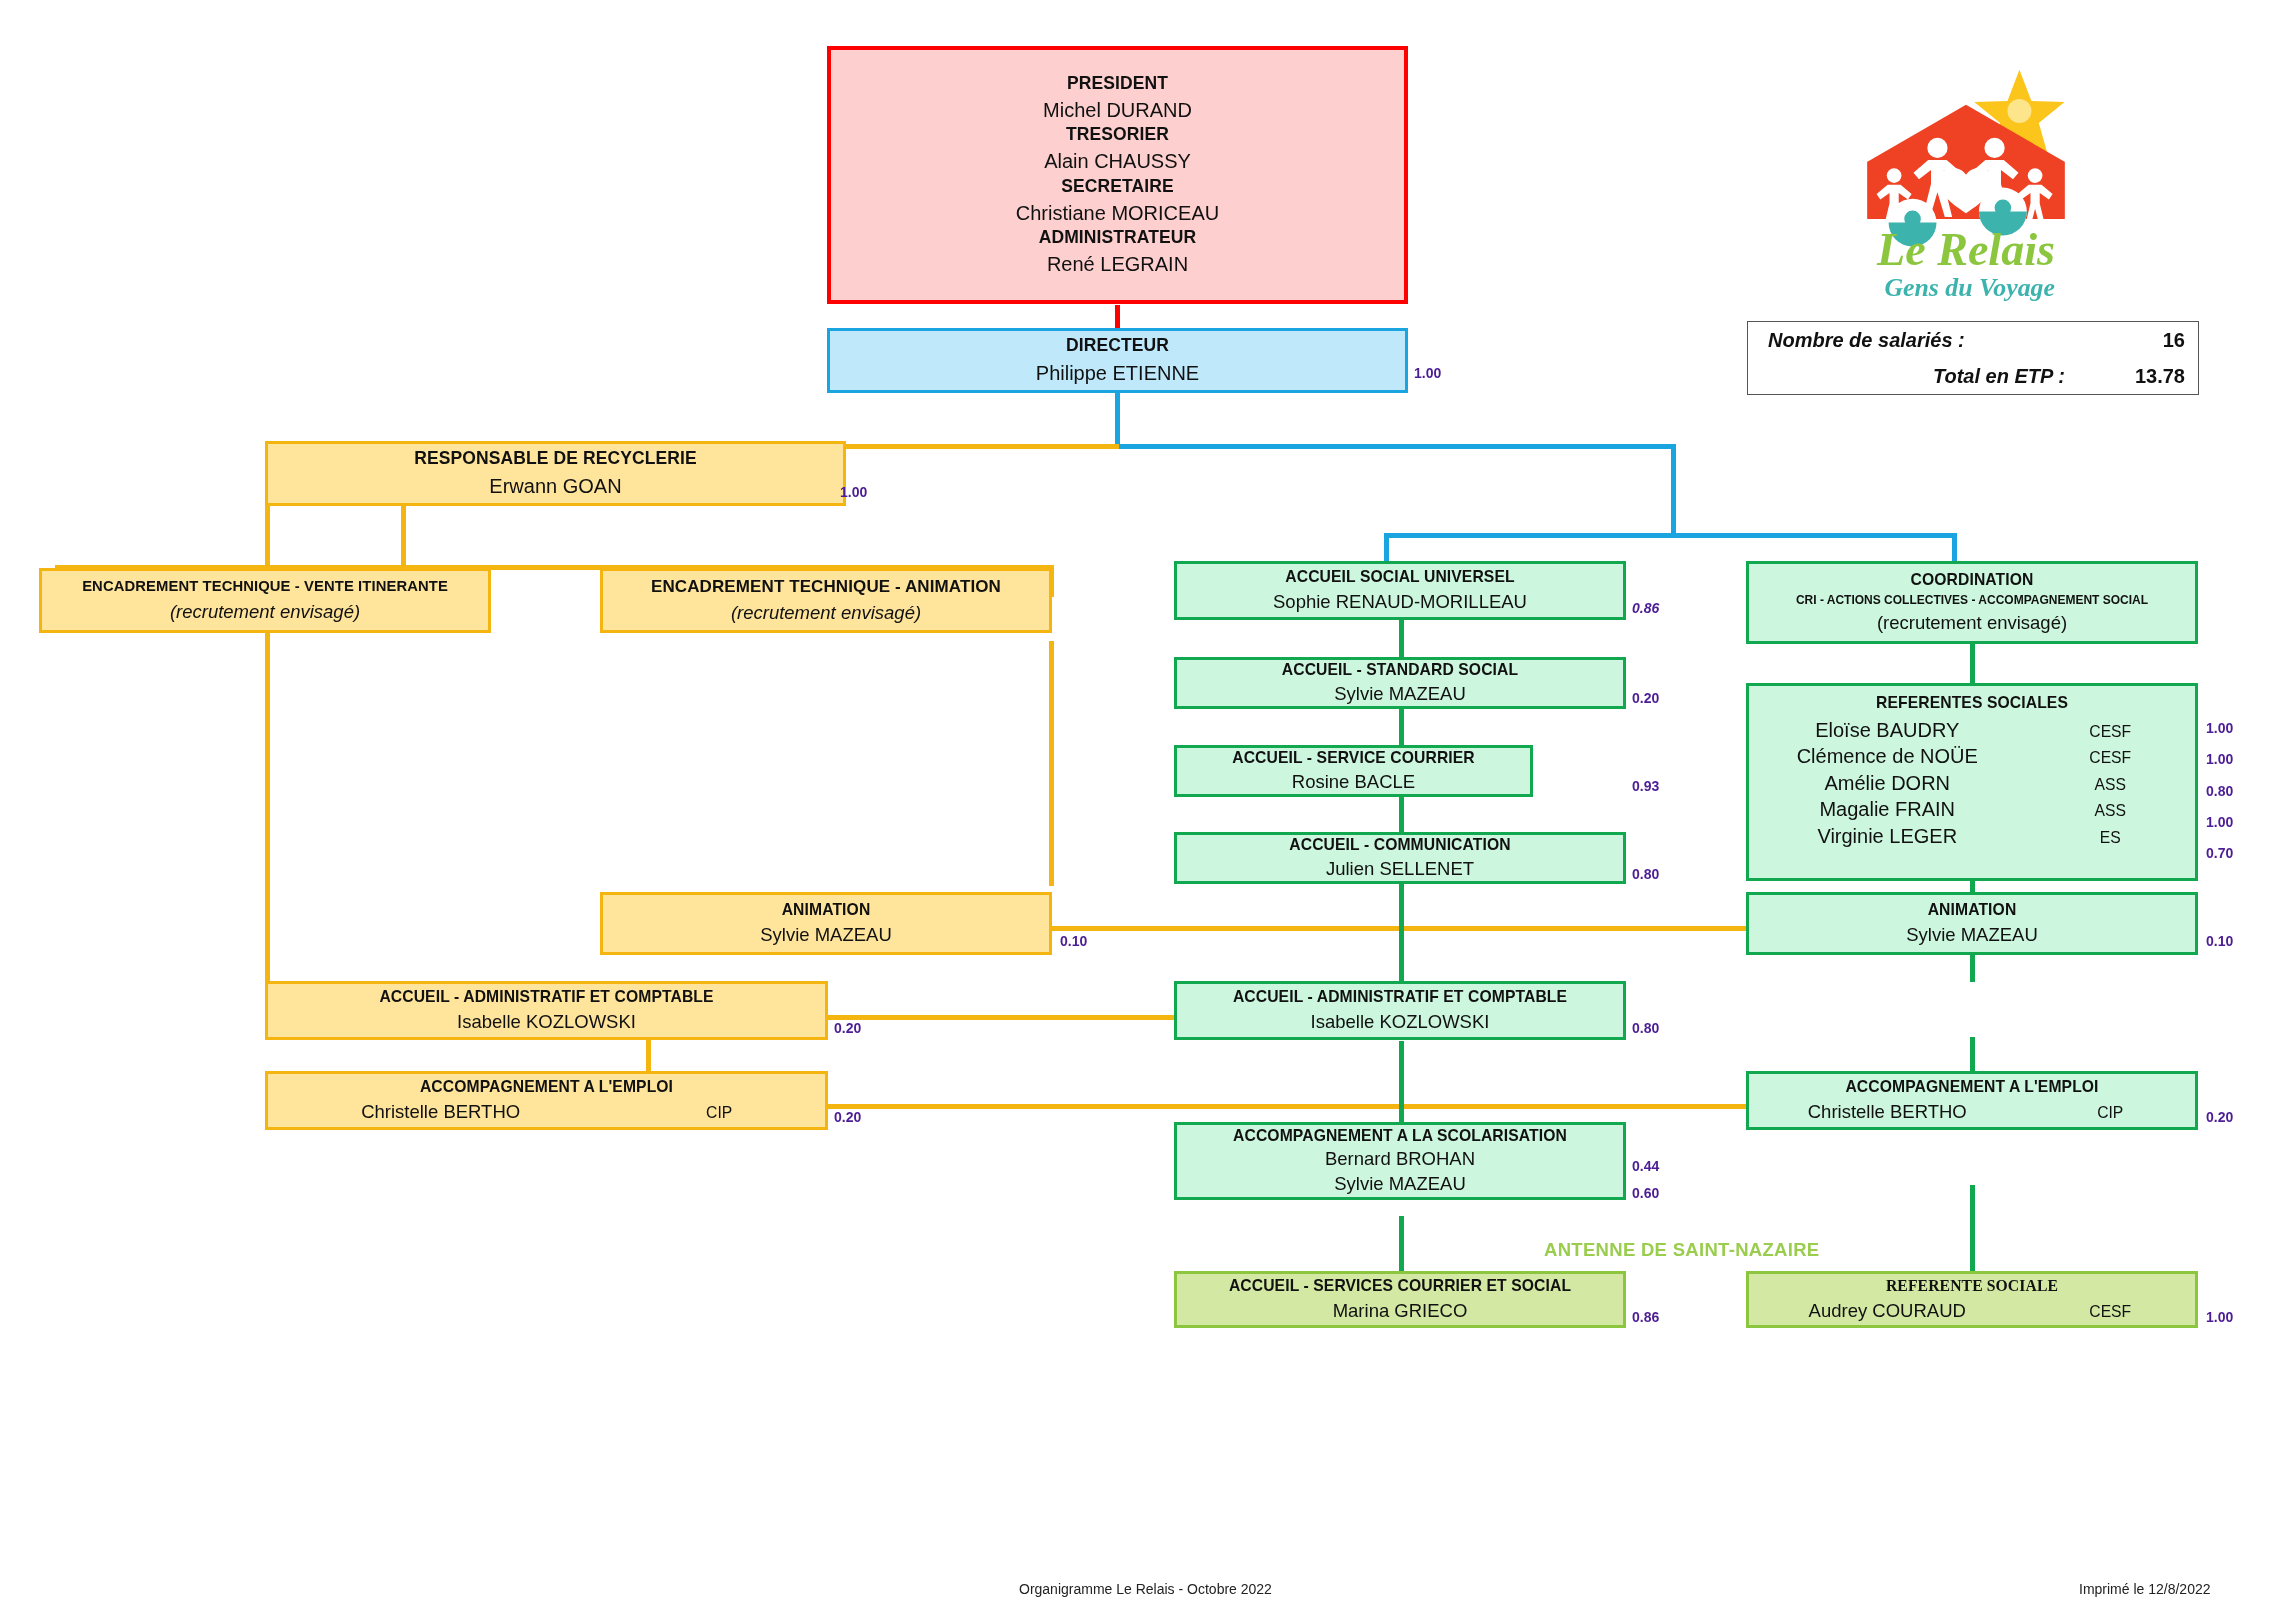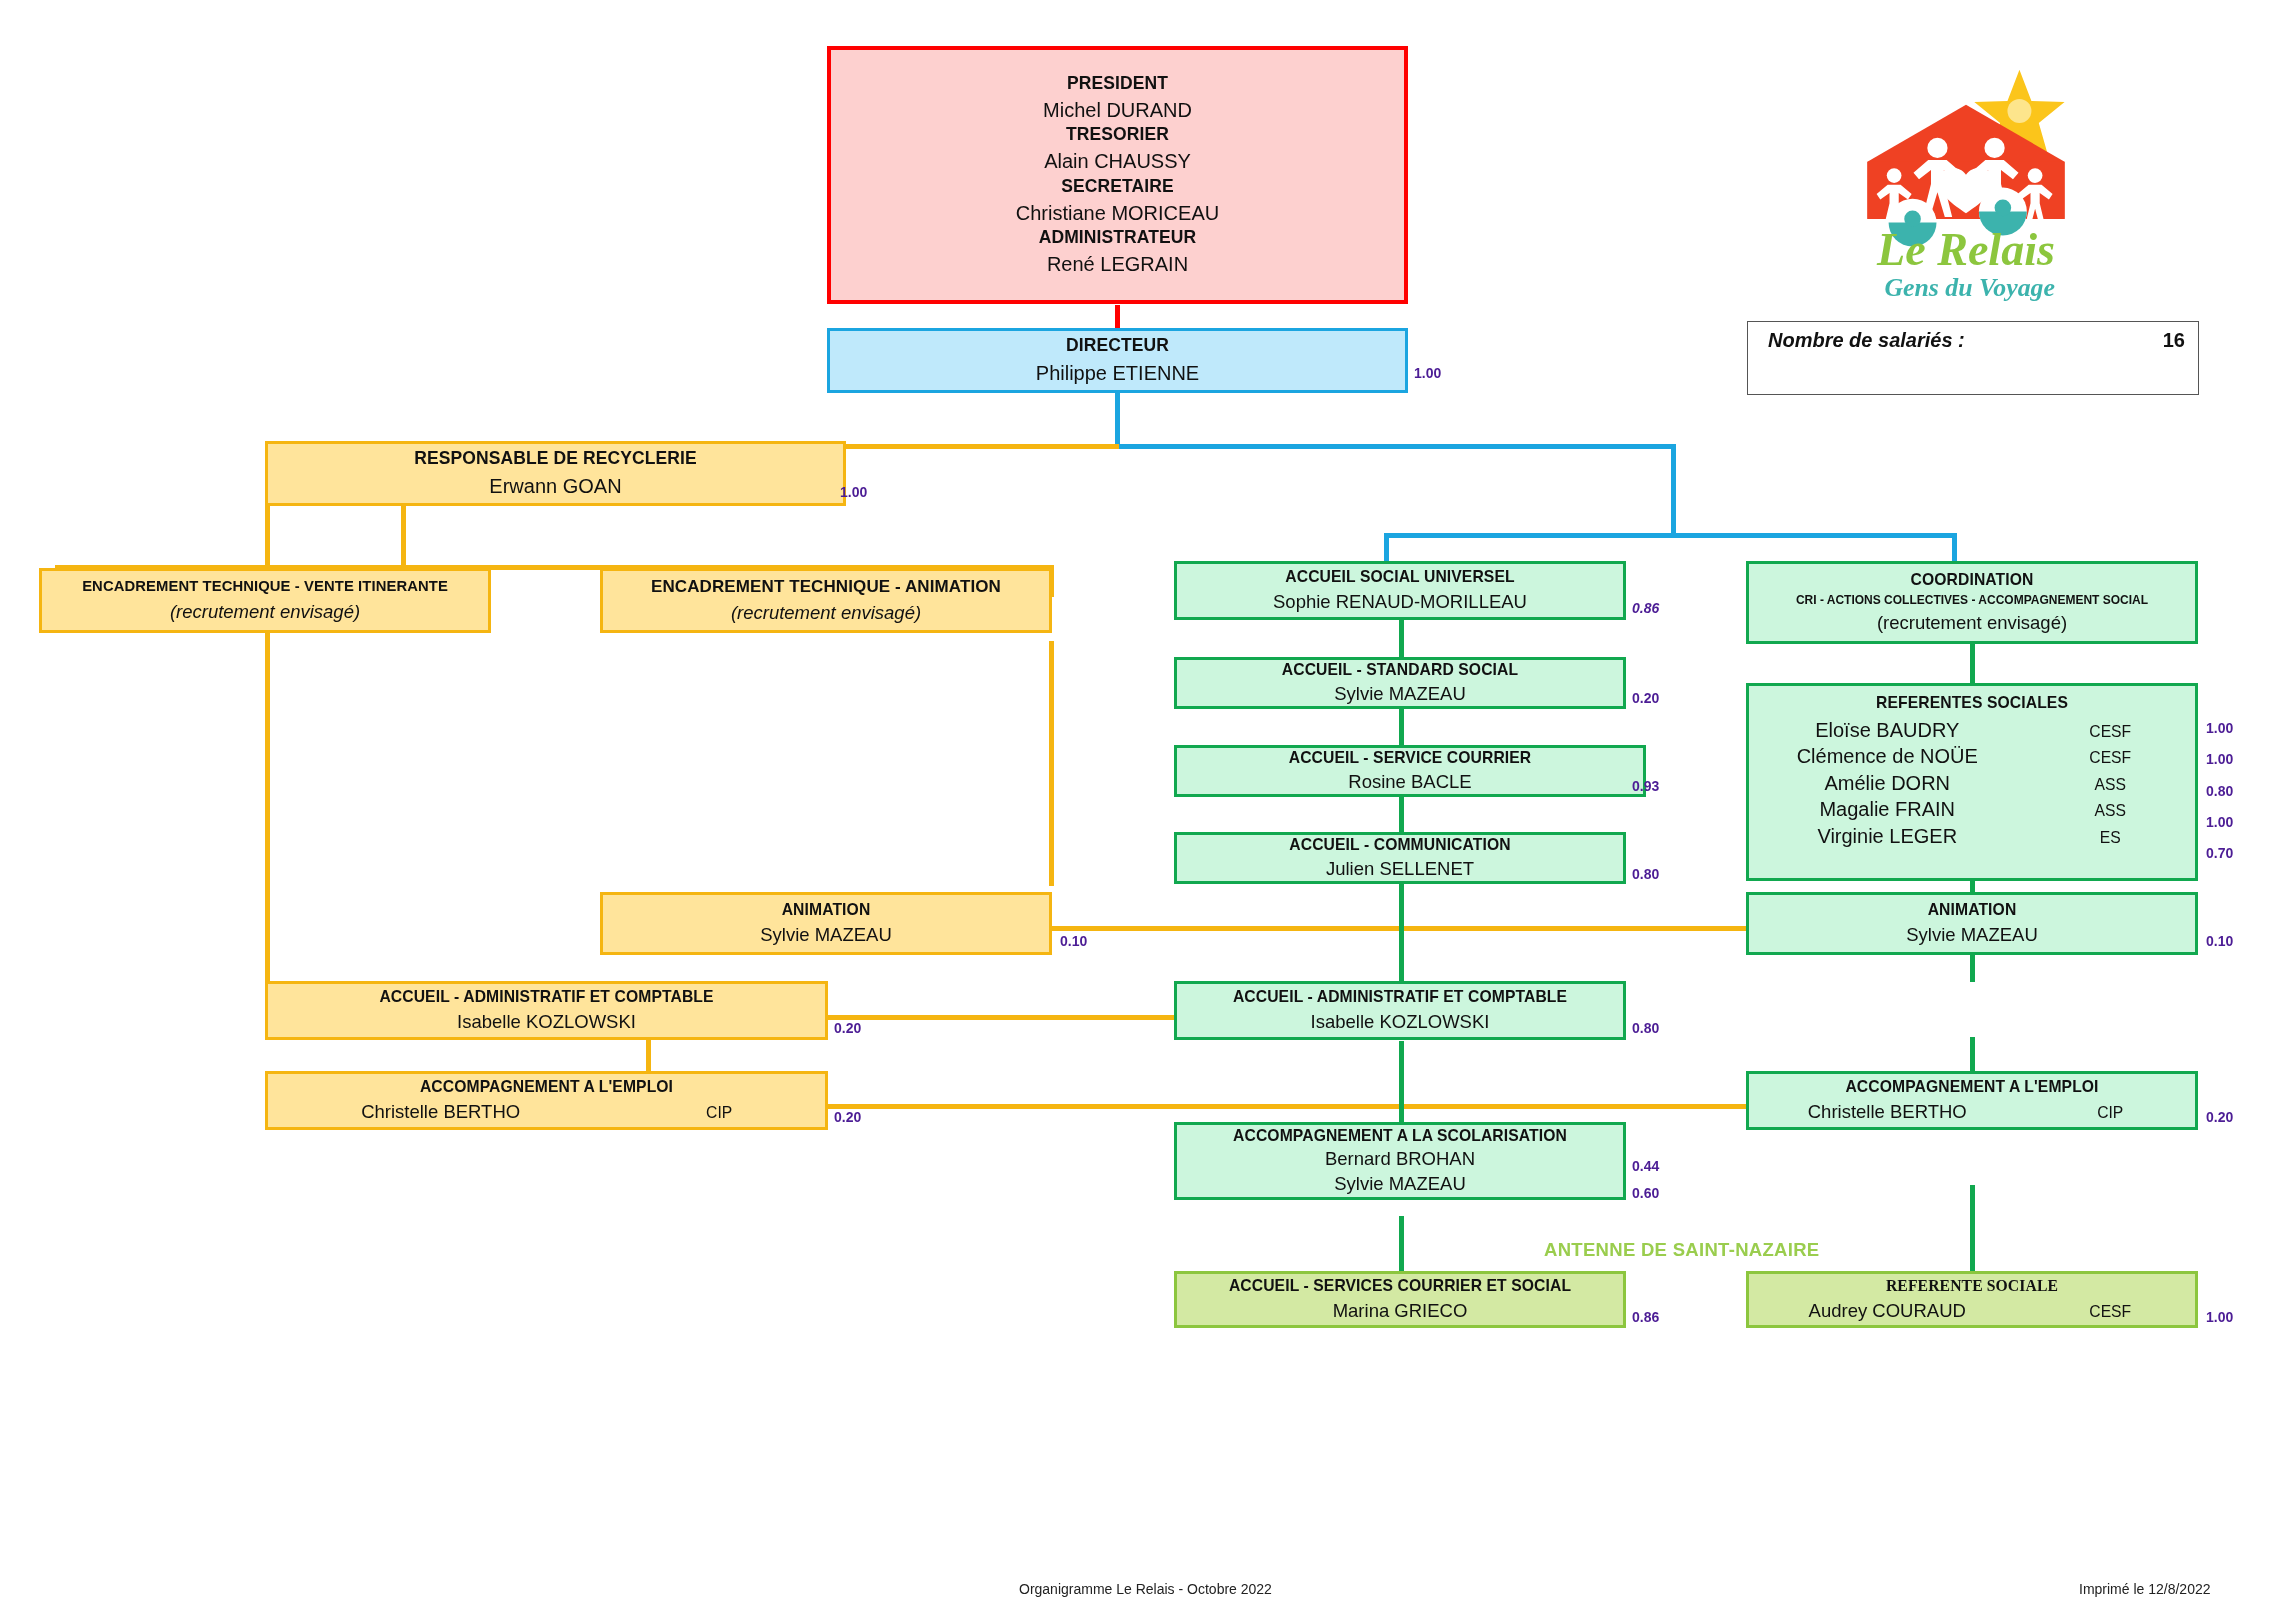--- a/index.html
+++ b/index.html
@@ -191,20 +191,24 @@
       <text x="140" y="222" text-anchor="middle" font-family="Liberation Serif, serif" font-size="50" font-style="italic" font-weight="bold" fill="#8cc63e">Le Relais</text>
       <text x="144" y="256" text-anchor="middle" font-family="Liberation Serif, serif" font-size="28" font-style="italic" font-weight="bold" fill="#3cb3ad">Gens du Voyage</text>
     </svg>
   </div>
 
   <div id="stats" style="left:1747px; top:321px; width:452px; height:74px;">
     <div class="srow">
       <div class="slbl">Nombre de salariés :</div>
       <div class="sval">16</div>
     </div>
+    <div class="srow">
+      <div class="slbl">Total en ETP :</div>
+      <div class="sval">13.78</div>
+    </div>
   </div>
 
   <div class="box red" style="left:827px; top:46px; width:581px; height:258px; justify-content:center; gap:1.8px;">
     <div class="ttl">PRESIDENT</div>
     <div class="nm">Michel DURAND</div>
     <div class="ttl">TRESORIER</div>
     <div class="nm">Alain CHAUSSY</div>
     <div class="ttl">SECRETAIRE</div>
     <div class="nm">Christiane MORICEAU</div>
     <div class="ttl">ADMINISTRATEUR</div>
@@ -238,21 +242,21 @@
     <div class="nm" style="font-size:18.5px;">Sophie RENAUD-MORILLEAU</div>
   </div>
   <div class="etp it" style="left:1632px; top:600px;">0.86</div>
 
   <div class="box grn" style="left:1174px; top:657px; width:452px; height:52px; gap:2.8px;">
     <div class="ttl" style="font-size:15.7px;">ACCUEIL - STANDARD SOCIAL</div>
     <div class="nm" style="font-size:18.5px;">Sylvie MAZEAU</div>
   </div>
   <div class="etp" style="left:1632px; top:690px;">0.20</div>
 
-  <div class="box grn" style="left:1174px; top:745px; width:472px; height:52px; gap:2.8px;">
+  <div class="box grn" style="left:1174px; top:745px; width:359px; height:52px; gap:2.8px;">
     <div class="ttl" style="font-size:15.7px;">ACCUEIL - SERVICE COURRIER</div>
     <div class="nm" style="font-size:18.5px;">Rosine BACLE</div>
   </div>
   <div class="etp" style="left:1632px; top:778px;">0.93</div>
 
   <div class="box grn" style="left:1174px; top:832px; width:452px; height:52px; gap:2.8px;">
     <div class="ttl" style="font-size:15.7px;">ACCUEIL - COMMUNICATION</div>
     <div class="nm" style="font-size:18.5px;">Julien SELLENET</div>
   </div>
   <div class="etp" style="left:1632px; top:866px;">0.80</div>

